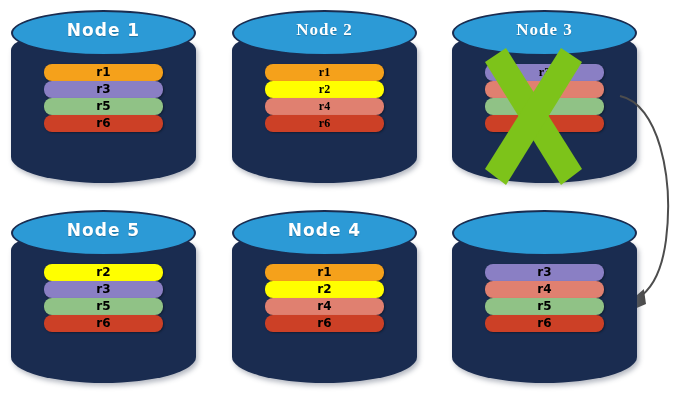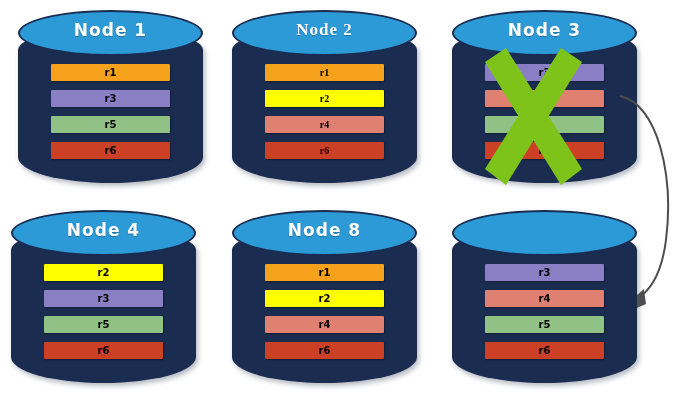--- a/index.html
+++ b/index.html
@@ -55,24 +55,23 @@
   }
   .stripes {
     position: absolute;
     left: 33px;
     top: 54px;
     width: 119px;
   }
   .stripe {
     position: relative;
     height: 17px;
-    margin-bottom: 9px;
-    border-radius: 1px;
+    border-radius: 8px;
     color: #000000;
-    font-size: 10px;
+    font-size: 12px;
     font-weight: bold;
     line-height: 17px;
     text-align: center;
     box-shadow: 1px 1px 2px rgba(0,0,0,0.35);
   }
   .x-mark {
     position: absolute;
     left: 481px;
     top: 48px;
     width: 105px;
@@ -86,21 +85,21 @@
     width: 76px;
     height: 240px;
     pointer-events: none;
   }
 </style>
 </head>
 <body>
 
 <div id="canvas">
 
-  <div class="node" style="left:18px; top:10px;">
+  <div class="node" style="left:11px; top:10px;">
     <div class="cyl-body"></div>
     <div class="cyl-top"></div>
     <div class="node-label">Node 1</div>
     <div class="stripes">
       <div class="stripe" style="background:#f5a11b;">r1</div>
       <div class="stripe" style="background:#8a7fc4;">r3</div>
       <div class="stripe" style="background:#90c286;">r5</div>
       <div class="stripe" style="background:#cc4026;">r6</div>
     </div>
   </div>
@@ -110,21 +109,21 @@
     <div class="cyl-top"></div>
     <div class="node-label">Node 2</div>
     <div class="stripes">
       <div class="stripe" style="background:#f5a11b;">r1</div>
       <div class="stripe" style="background:#ffff00;">r2</div>
       <div class="stripe" style="background:#e08070;">r4</div>
       <div class="stripe" style="background:#cc4026;">r6</div>
     </div>
   </div>
 
-  <div class="node" style="left:452px; top:10px;">
+  <div class="node" style="left:452px; top:10px;font-family:Liberation Serif, serif;">
     <div class="cyl-body"></div>
     <div class="cyl-top"></div>
     <div class="node-label">Node 3</div>
     <div class="stripes">
       <div class="stripe" style="background:#8a7fc4;">r3</div>
       <div class="stripe" style="background:#e08070;">r4</div>
       <div class="stripe" style="background:#90c286;">r5</div>
       <div class="stripe" style="background:#cc4026;">r6</div>
     </div>
   </div>
@@ -136,33 +135,33 @@
 
   <svg class="arrow-svg" viewBox="0 0 76 240">
     <path d="M20,16 C58,24 74,96 66,160 C61,198 48,212 36,220" stroke="#4d4d4d" stroke-width="2" fill="none"></path>
     <polygon points="22,228 44,209 43,222 38,224" fill="#4d4d4d"></polygon>
     <polygon points="22,228 44,210 46,224 32,230" fill="#4d4d4d"></polygon>
   </svg>
 
   <div class="node" style="left:11px; top:210px;">
     <div class="cyl-body"></div>
     <div class="cyl-top"></div>
-    <div class="node-label">Node 4</div>
+    <div class="node-label">Node 5</div>
     <div class="stripes">
       <div class="stripe" style="background:#ffff00;">r2</div>
       <div class="stripe" style="background:#8a7fc4;">r3</div>
       <div class="stripe" style="background:#90c286;">r5</div>
       <div class="stripe" style="background:#cc4026;">r6</div>
     </div>
   </div>
 
   <div class="node" style="left:232px; top:210px;">
     <div class="cyl-body"></div>
     <div class="cyl-top"></div>
-    <div class="node-label">Node 8</div>
+    <div class="node-label">Node 4</div>
     <div class="stripes">
       <div class="stripe" style="background:#f5a11b;">r1</div>
       <div class="stripe" style="background:#ffff00;">r2</div>
       <div class="stripe" style="background:#e08070;">r4</div>
       <div class="stripe" style="background:#cc4026;">r6</div>
     </div>
   </div>
 
   <div class="node" style="left:452px; top:210px;">
     <div class="cyl-body"></div>

